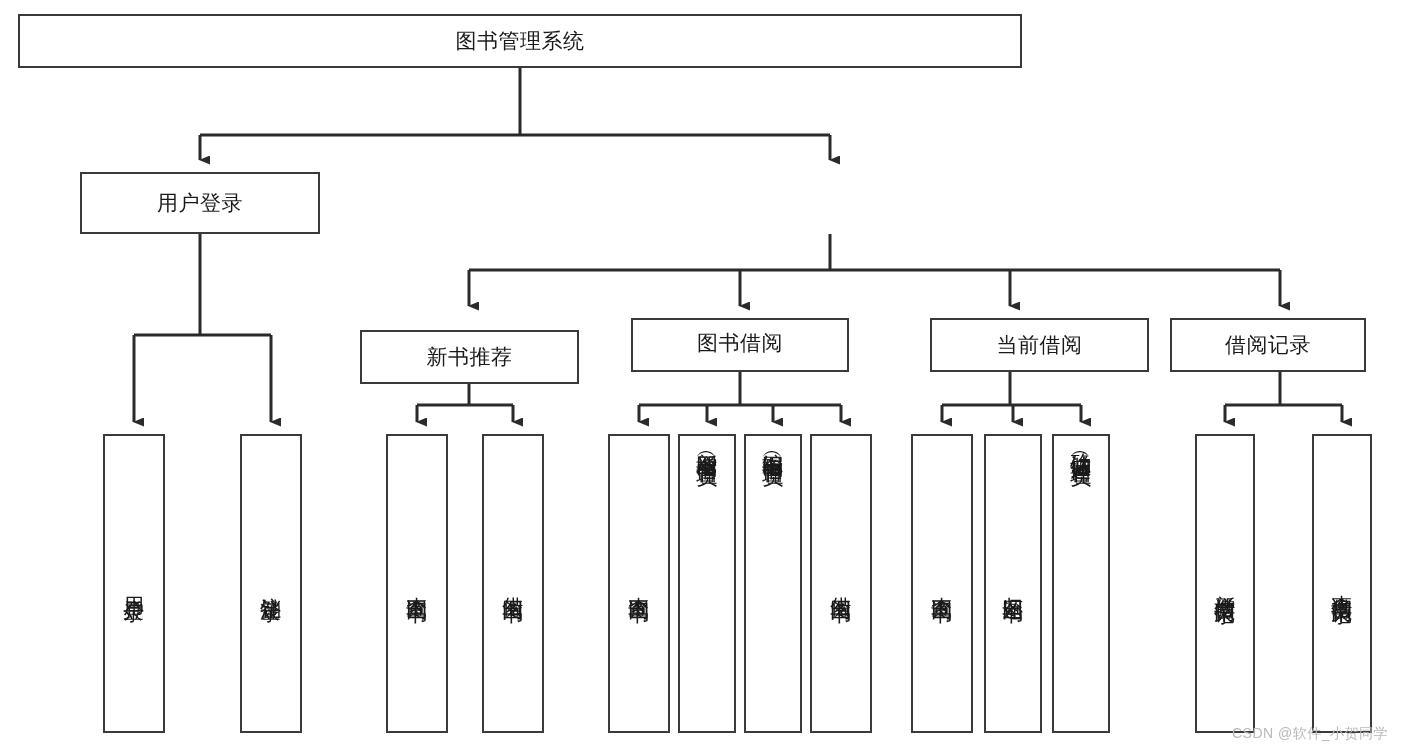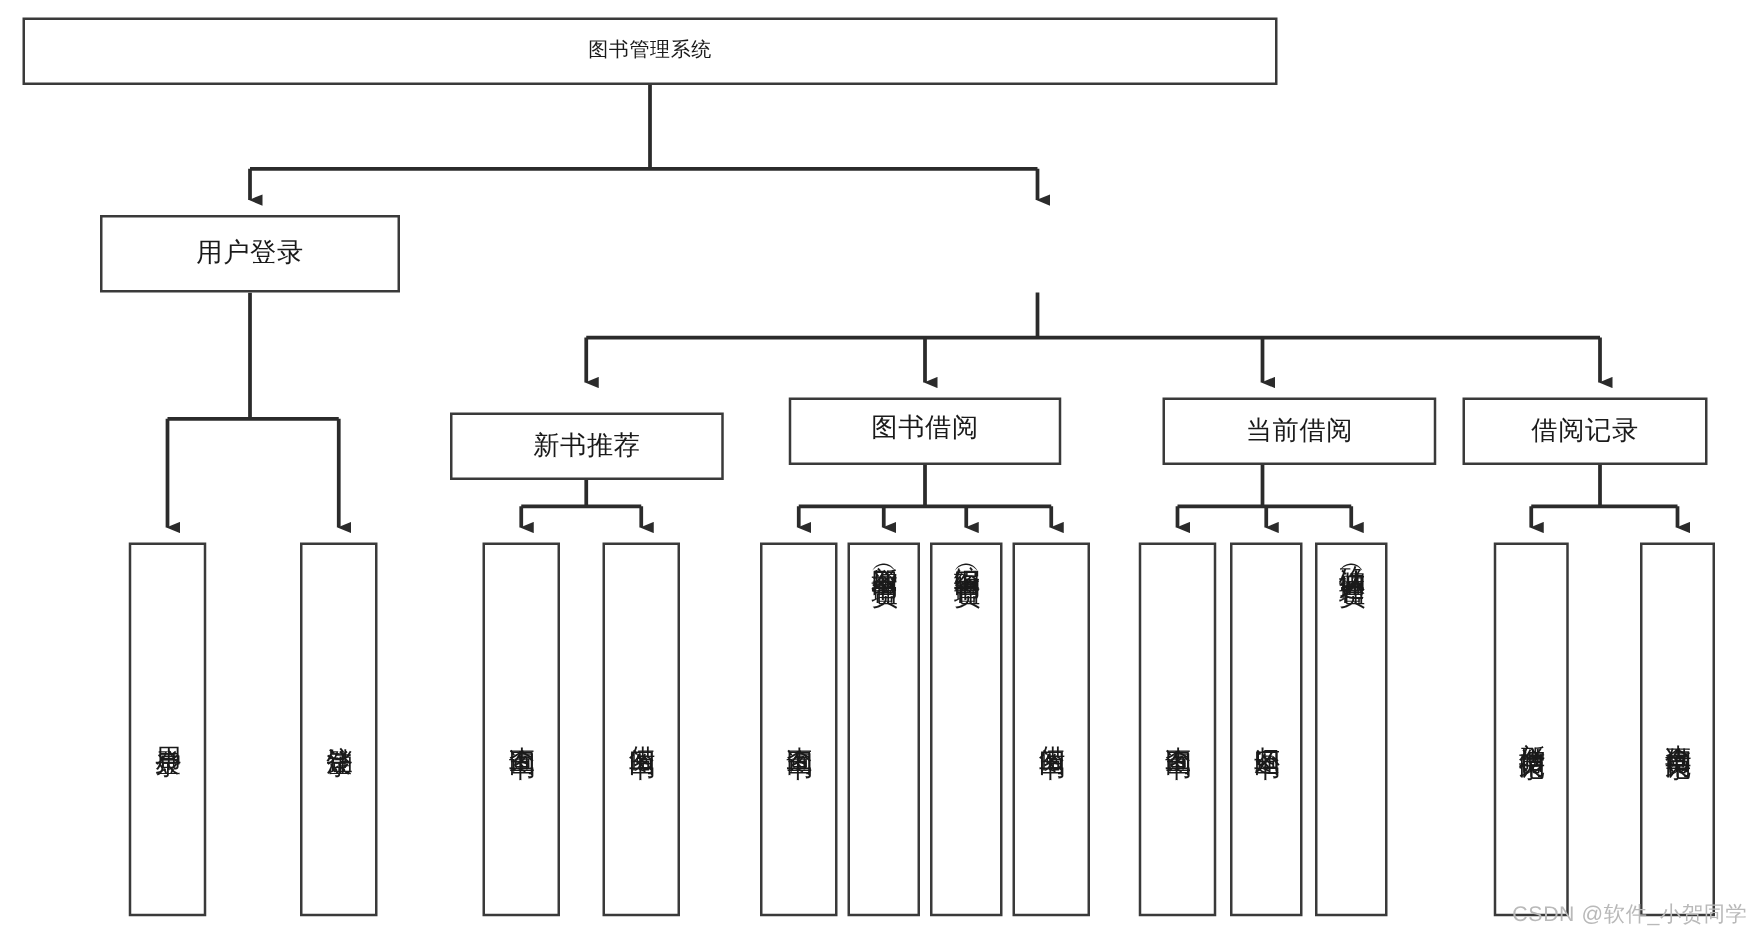--- a/index.html
+++ b/index.html
@@ -46,26 +46,26 @@
   }
   .node-label-v {
     writing-mode: vertical-rl;
     text-orientation: upright;
     font-size: 21px;
     color: #1a1a1a;
     line-height: 1.22;
     letter-spacing: 2px;
     white-space: nowrap;
   }
-  .root-box .node-label-h { font-size: 16px; }
+  .root-box .node-label-h { font-size: 21px; }
   .watermark {
     position: absolute;
-    right: 7px;
+    right: 17px;
     bottom: 4px;
-    font-size: 17px;
+    font-size: 14px;
     color: #b9b9b9;
     white-space: nowrap;
     pointer-events: none;
     letter-spacing: 0.5px;
   }
 </style>
 </head>
 <body>
 
 <div id="diagram-root">

